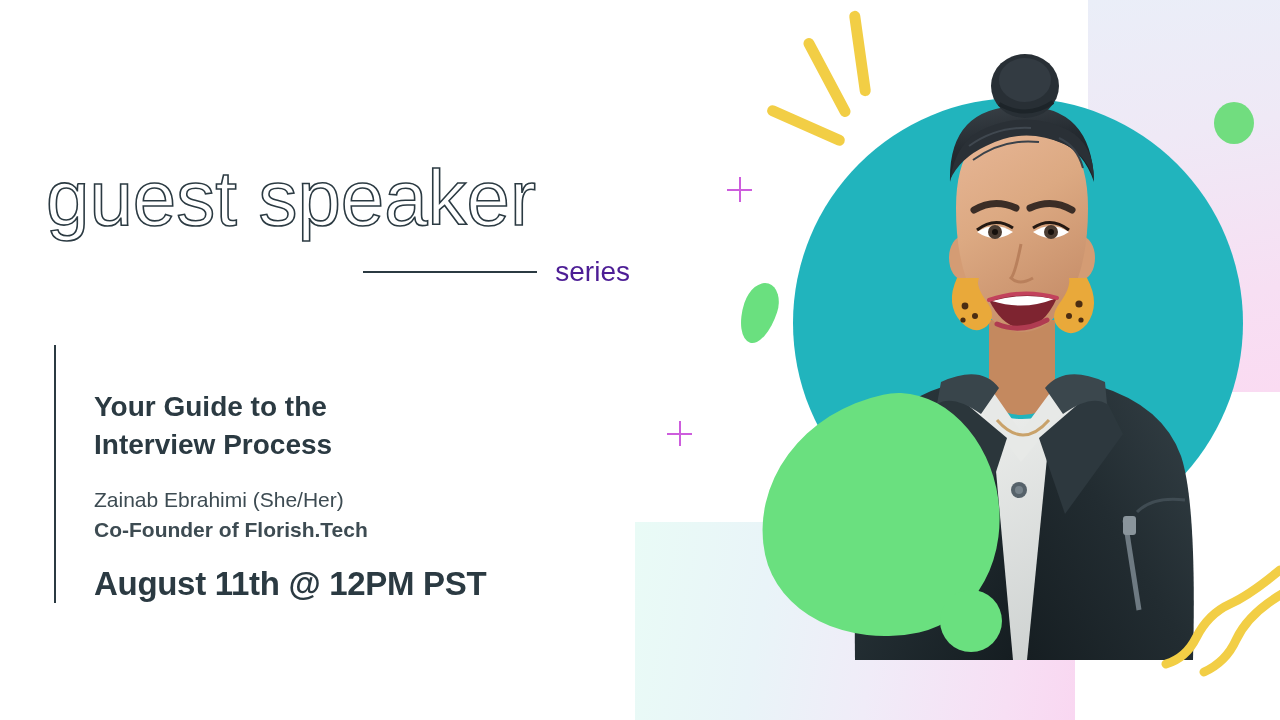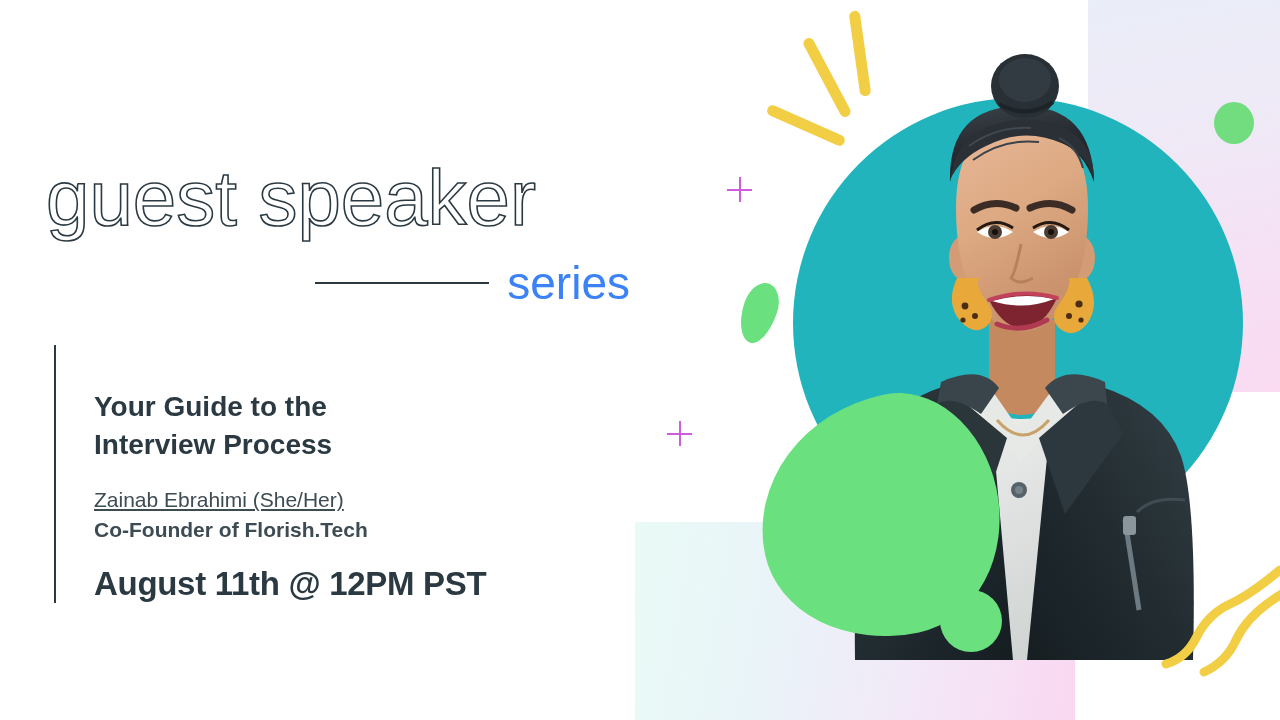--- a/index.html
+++ b/index.html
@@ -157,23 +157,23 @@
     justify-content: flex-end;
     gap: 18px;
   }
   .series-rule {
     width: 174px;
     height: 2px;
     background: #2b3a42;
     flex: none;
   }
   .series-word {
-    font-size: 46px;
+    font-size: 28px;
     font-weight: 400;
-    color: #3b82f6;
+    color: #4c1d95;
     letter-spacing: 0px;
   }
 
   .detail-block {
     position: absolute;
     left: 54px;
     top: 345px;
     height: 258px;
     border-left: 2px solid #2b3a42;
     padding-left: 38px;
@@ -189,21 +189,20 @@
     color: #2b3a42;
     margin: 12px 0 0 0;
     white-space: pre-line;
   }
   .speaker-name {
     font-size: 21px;
     font-weight: 400;
     color: #3d4b52;
     margin: 22px 0 0 0;
     line-height: 1.42;
-    text-decoration: underline;
   }
   .speaker-role {
     font-size: 21px;
     font-weight: 700;
     color: #3d4b52;
     margin: 0;
     line-height: 1.42;
   }
   .event-when {
     font-size: 33px;

